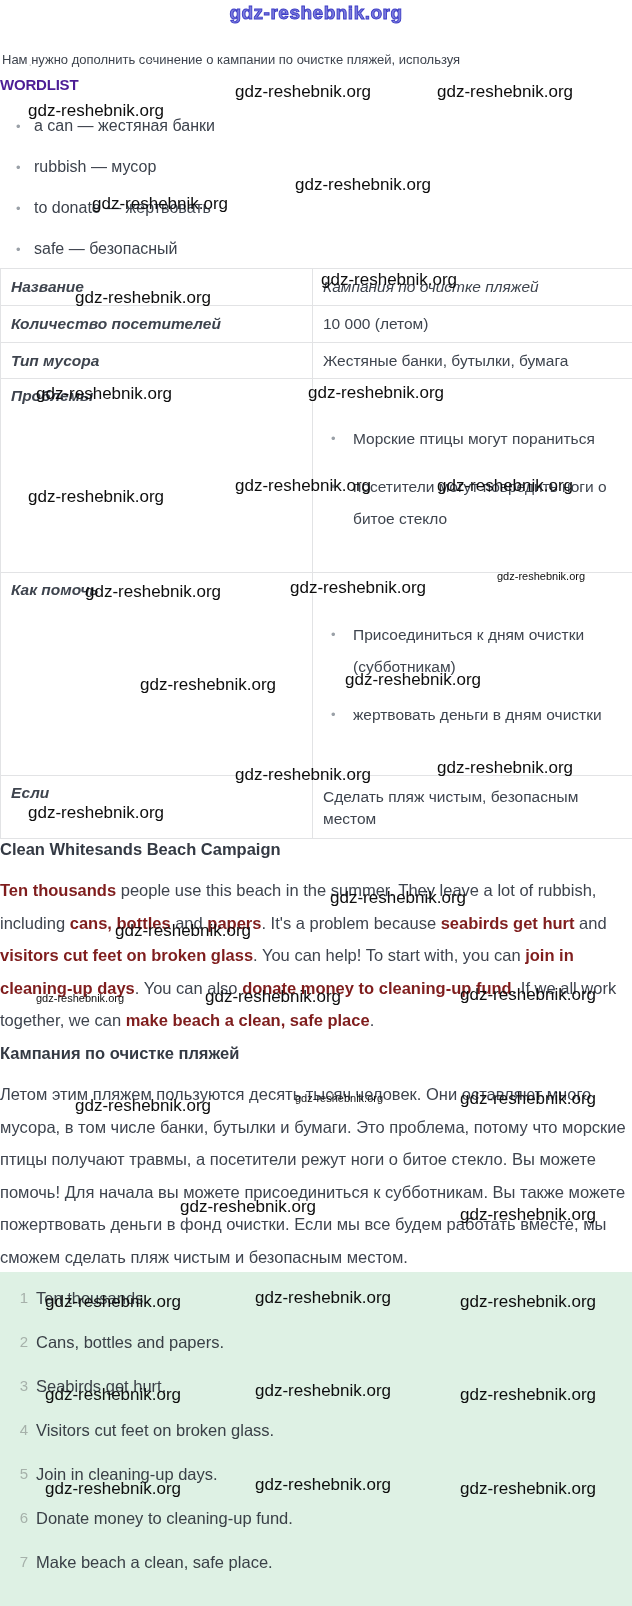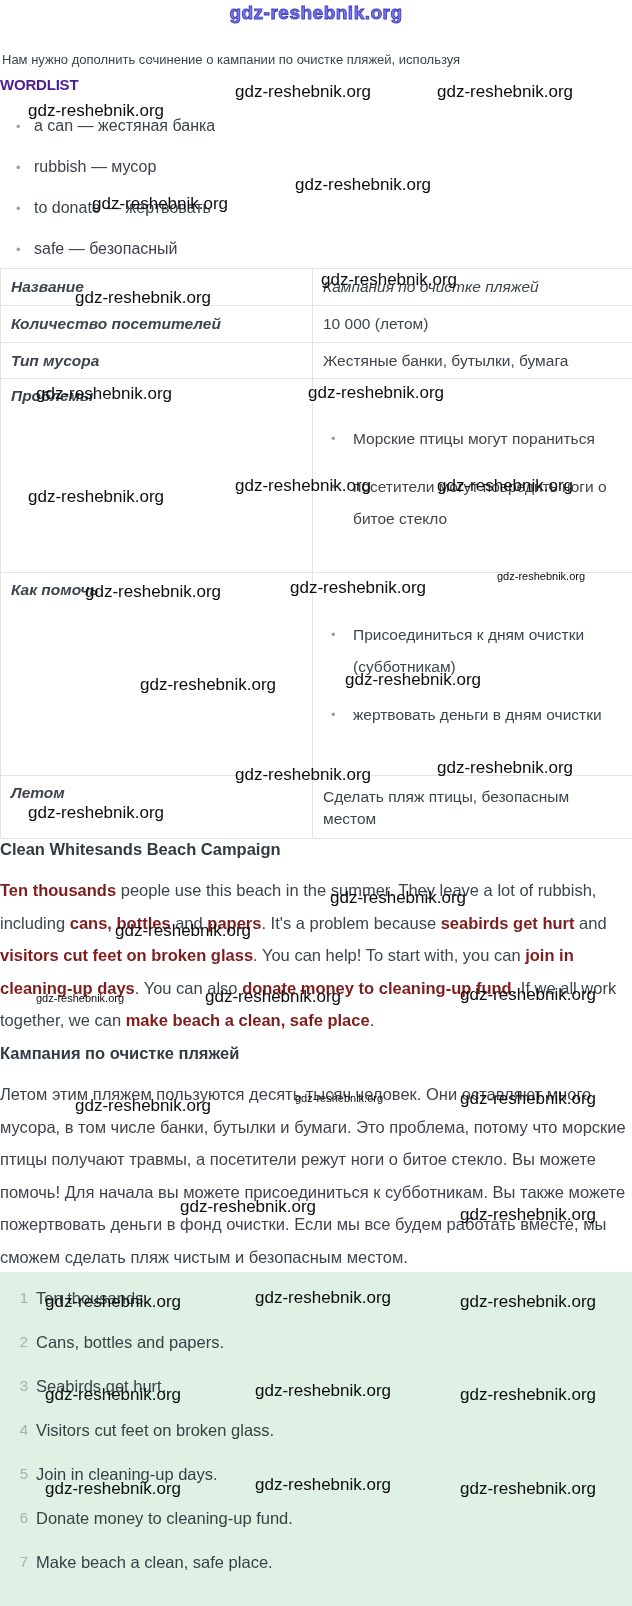--- a/index.html
+++ b/index.html
@@ -127,21 +127,21 @@
 <div id="page">
 
   <div class="logo-wm">gdz-reshebnik.org</div>
 
   <p class="intro">Нам нужно дополнить сочинение о кампании по очистке пляжей, используя</p>
   <span class="remnant dot">·</span>
   <span class="remnant dash">–</span>
 
   <div class="wordlist-title">WORDLIST</div>
   <ul class="wordlist">
-    <li><span class="blt">•</span><span>a can — жестяная банка</span></li>
+    <li><span class="blt">•</span><span>a can — жестяная банки</span></li>
     <li><span class="blt">•</span><span>rubbish — мусор</span></li>
     <li><span class="blt">•</span><span>to donate — жертвовать</span></li>
     <li><span class="blt">•</span><span>safe — безопасный</span></li>
   </ul>
 
   <table class="info">
     <colgroup>
         <col style="width:312px">
         <col style="width:320px">
       </colgroup>
@@ -170,23 +170,23 @@
     <tr class="r-help" style="height:203px">
       <td class="lbl" style="">Как помочь</td>
       <td class="val">
         <ul class="cell-list">
           <li><span class="blt">•</span><span>Присоединиться к дням очистки (субботникам)</span></li>
           <li><span class="blt">•</span><span>жертвовать деньги в дням очистки</span></li>
         </ul>
       </td>
     </tr>
     <tr style="height:55px">
-      <td class="lbl">Летом</td>
+      <td class="lbl">Если</td>
       <td class="val">
-            <span class="wrapval" style="max-width:290px">Сделать пляж птицы, безопасным местом</span>
+            <span class="wrapval" style="max-width:290px">Сделать пляж чистым, безопасным местом</span>
           </td>
     </tr>
   </tbody>
     </table>
 
   <h3 class="h-en">Clean Whitesands Beach Campaign</h3>
   <p class="p-en"><b>Ten thousands</b><span> people use this beach in the summer. They leave a lot of rubbish, including </span><b>cans, bottles</b><span> and </span><b>papers</b><span>. It's a problem because </span><b>seabirds get hurt</b><span> and </span><b>visitors cut feet on broken glass</b><span>. You can help! To start with, you can </span><b>join in cleaning-up days</b><span>. You can also </span><b>donate money to cleaning-up fund</b><span>. If we all work together, we can </span><b>make beach a clean, safe place</b><span>.</span></p>
 
   <h3 class="h-ru">Кампания по очистке пляжей</h3>
   <p class="p-ru">Летом этим пляжем пользуются десять тысяч человек. Они оставляют много мусора, в том числе банки, бутылки и бумаги. Это проблема, потому что морские птицы получают травмы, а посетители режут ноги о битое стекло. Вы можете помочь! Для начала вы можете присоединиться к субботникам. Вы также можете пожертвовать деньги в фонд очистки. Если мы все будем работать вместе, мы сможем сделать пляж чистым и безопасным местом.</p>

